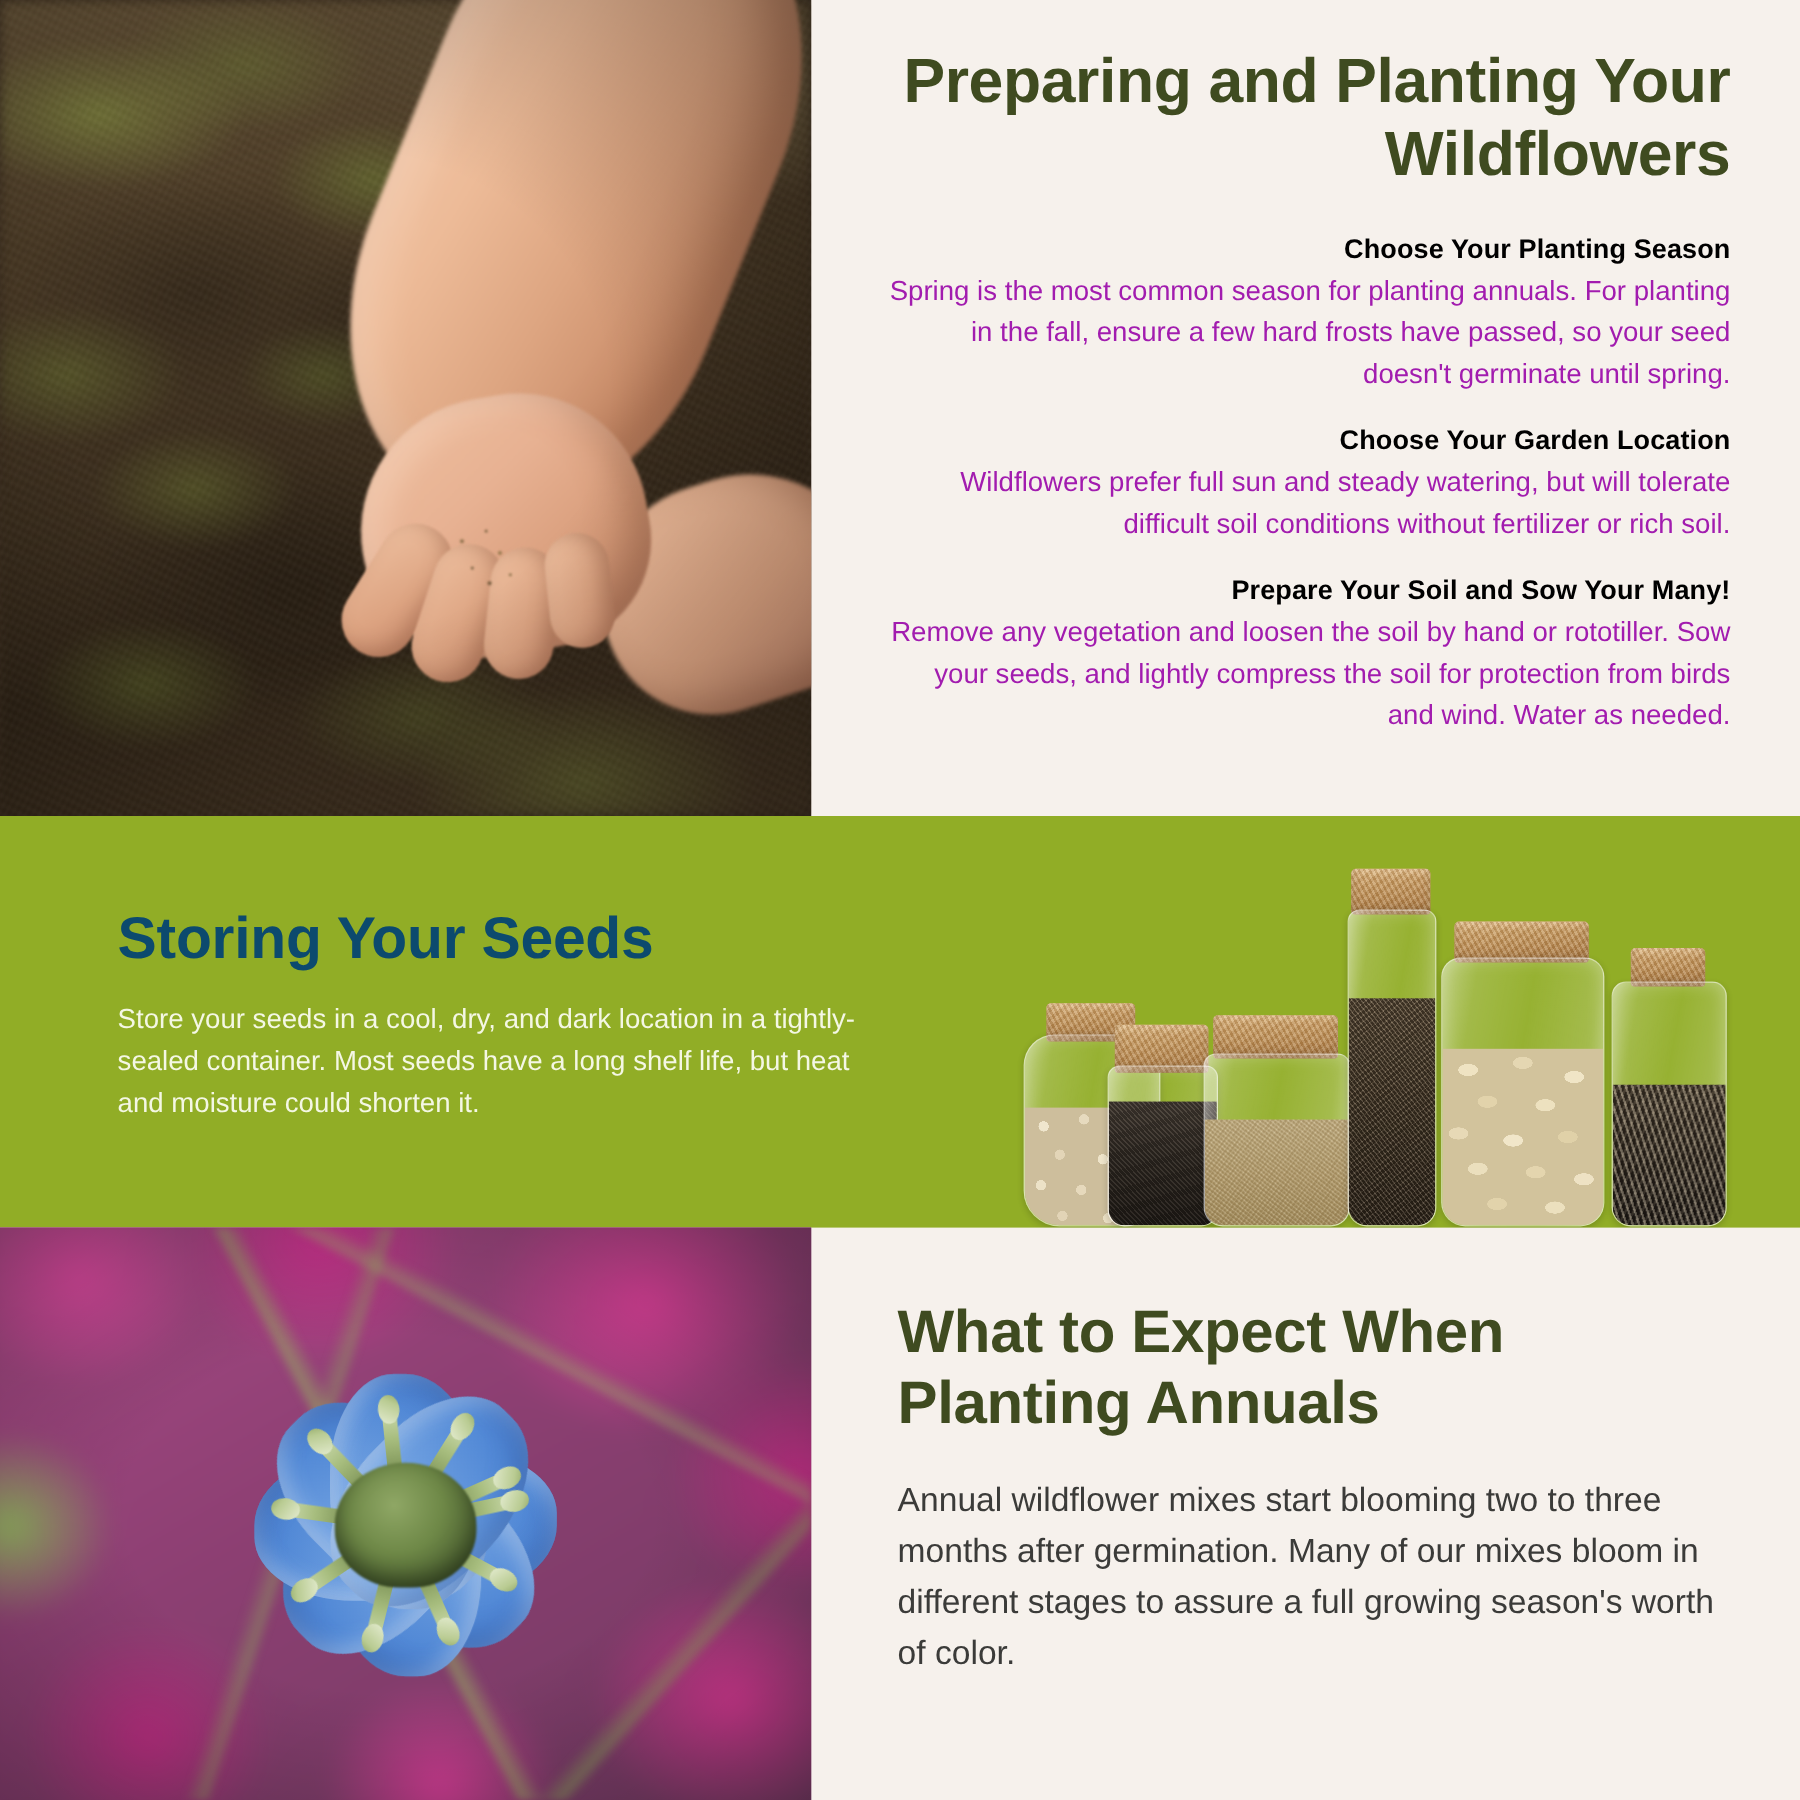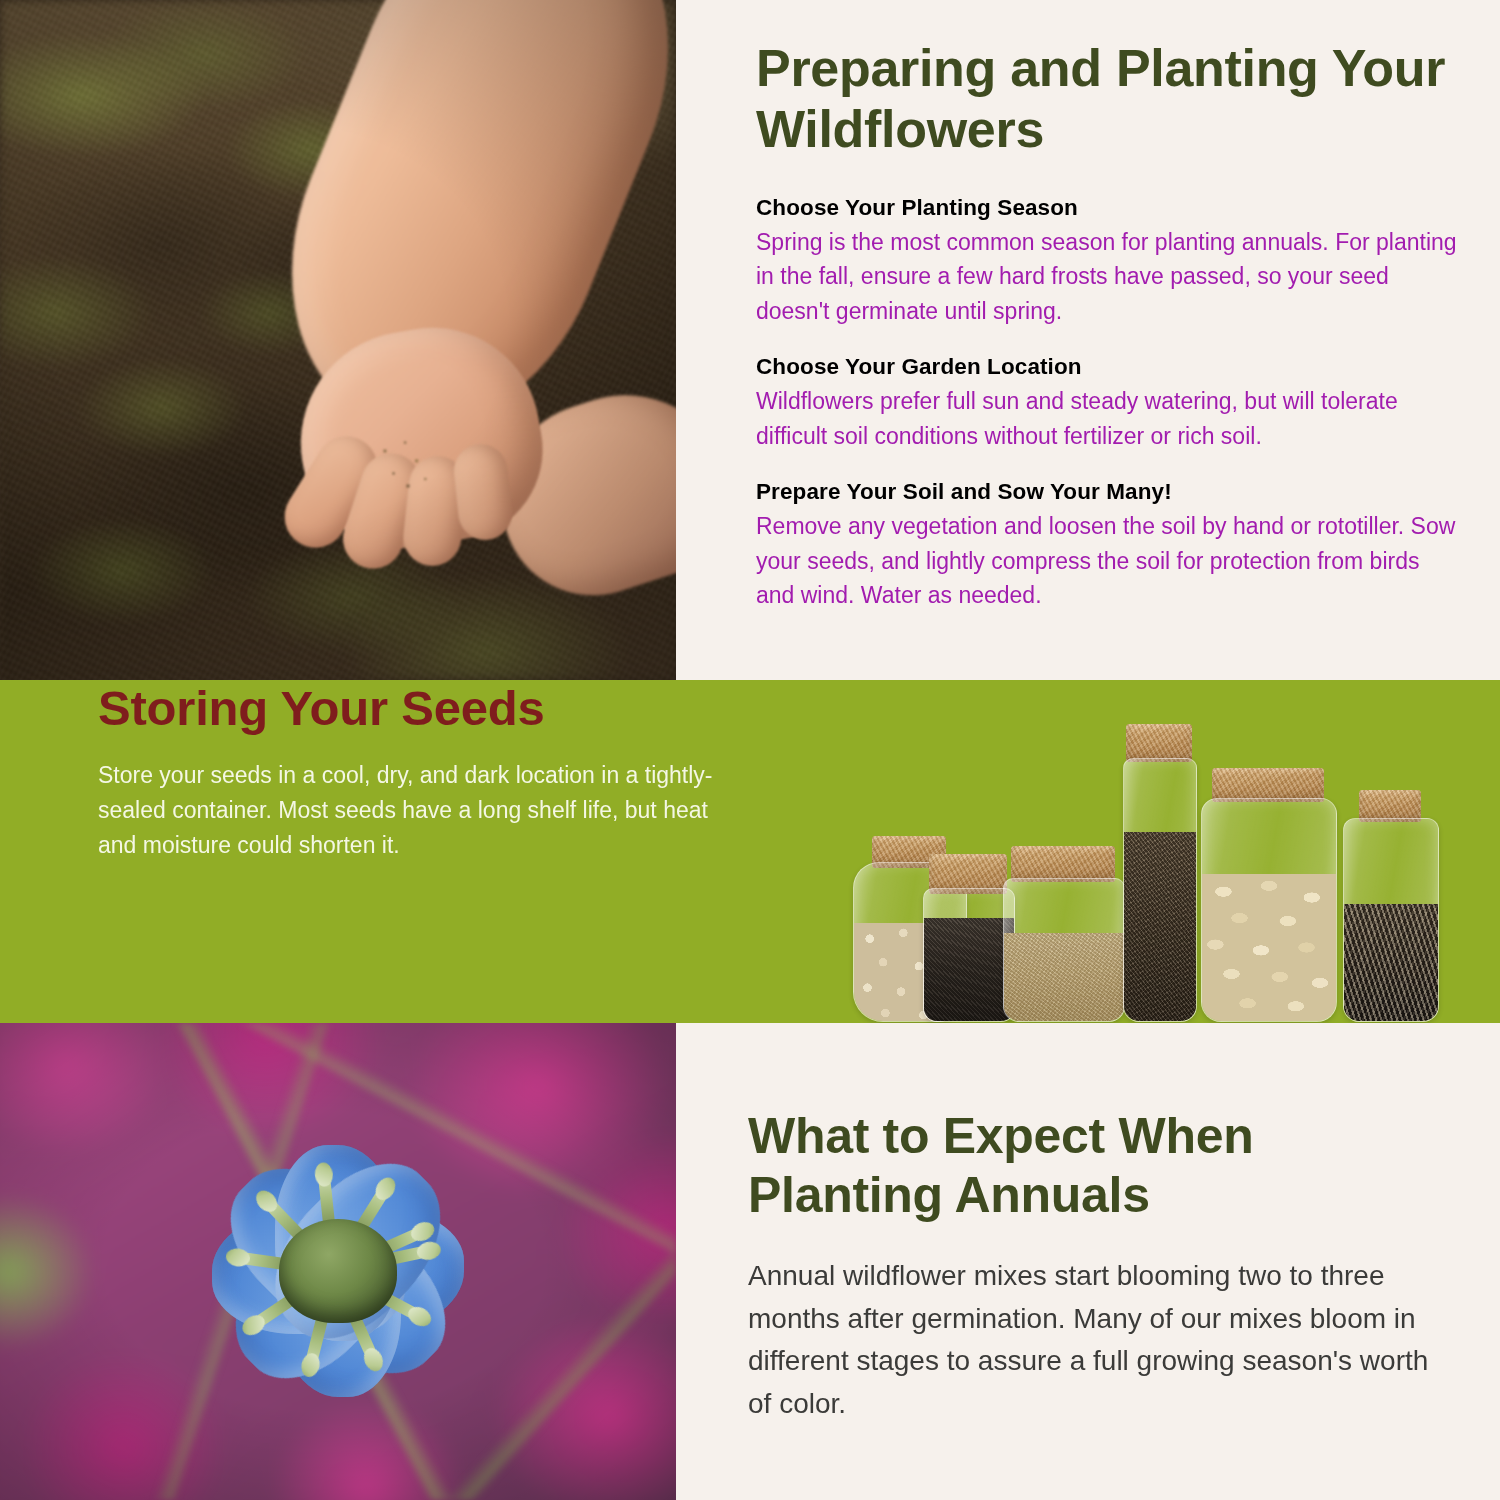--- a/index.html
+++ b/index.html
@@ -116,22 +116,22 @@
       radial-gradient(circle 4px at 50% 80%, #4d3f22, transparent 60%);
     filter: blur(.8px);
   }
   .soil-vig {
     position: absolute; inset: 0;
     background: radial-gradient(ellipse at 42% 48%, rgba(0,0,0,0) 40%, rgba(0,0,0,.30) 100%);
   }
 
   .intro-copy {
     position: absolute;
-    left: 756px; top: 0;
-    width: 706px; height: 848px;
+    left: 736px; top: 0;
+    width: 706px; height: 848px; text-align: right;
   }
   .main-title {
     margin: 0;
     padding-top: 38px;
     font-size: 52px;
     line-height: 1.18;
     font-weight: 700;
     letter-spacing: -0.3px;
     color: #3f4b20;
   }
@@ -159,24 +159,25 @@
     background: #91ad26;
     overflow: hidden;
   }
   .store-copy {
     position: absolute;
     left: 98px; top: 0;
     width: 640px;
   }
   .store-title {
     margin: 0;
+    padding-top: 74px;
     font-size: 49px;
     font-weight: 700;
     letter-spacing: -0.2px;
-    color: #7f1d1d;
+    color: #0c4a6e;
   }
   .store-body {
     margin: 22px 0 0 0;
     font-size: 23px;
     line-height: 1.52;
     color: #f4f7e4;
   }
   
   .jars {
     position: absolute;
@@ -344,21 +345,21 @@
     background: radial-gradient(ellipse at 48% 50%, rgba(0,0,0,0) 44%, rgba(0,0,0,.26) 100%);
   }
 
   .outro-copy {
     position: absolute;
     left: 748px; top: 0;
     width: 706px;
   }
   .outro-title {
     margin: 0;
-    padding-top: 84px;
+    padding-top: 58px;
     font-size: 50px;
     line-height: 1.18;
     font-weight: 700;
     letter-spacing: -0.3px;
     color: #3f4b20;
   }
   .outro-body {
     margin: 30px 0 0 0;
     font-size: 28px;
     line-height: 1.52;

